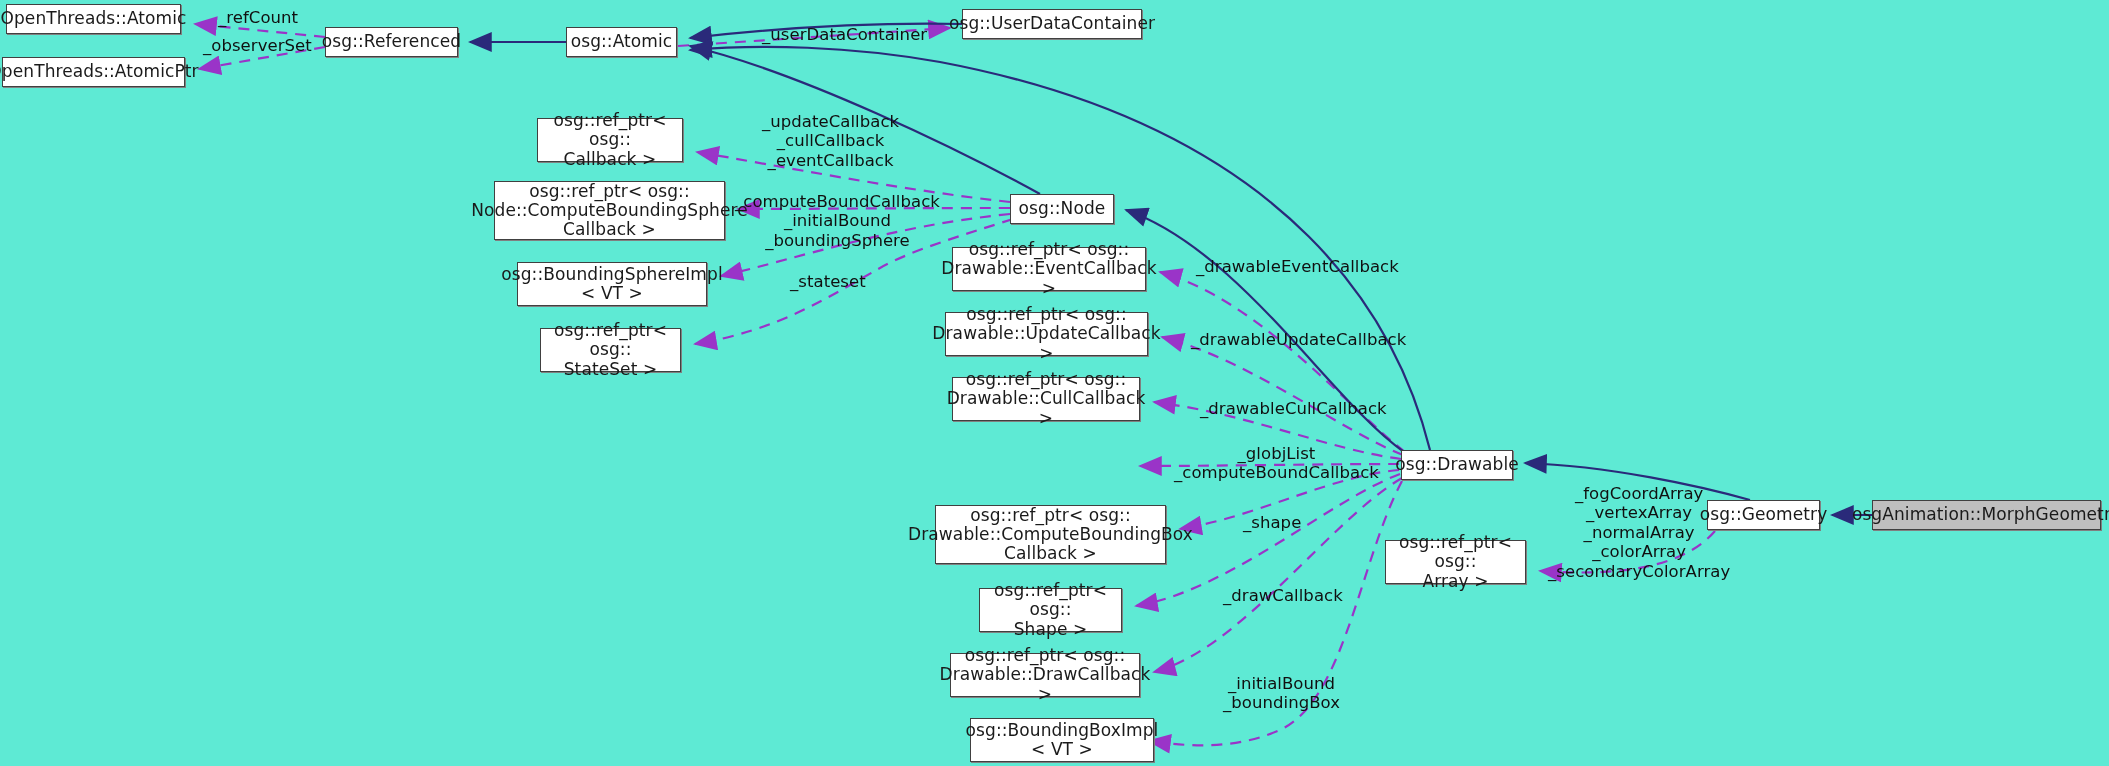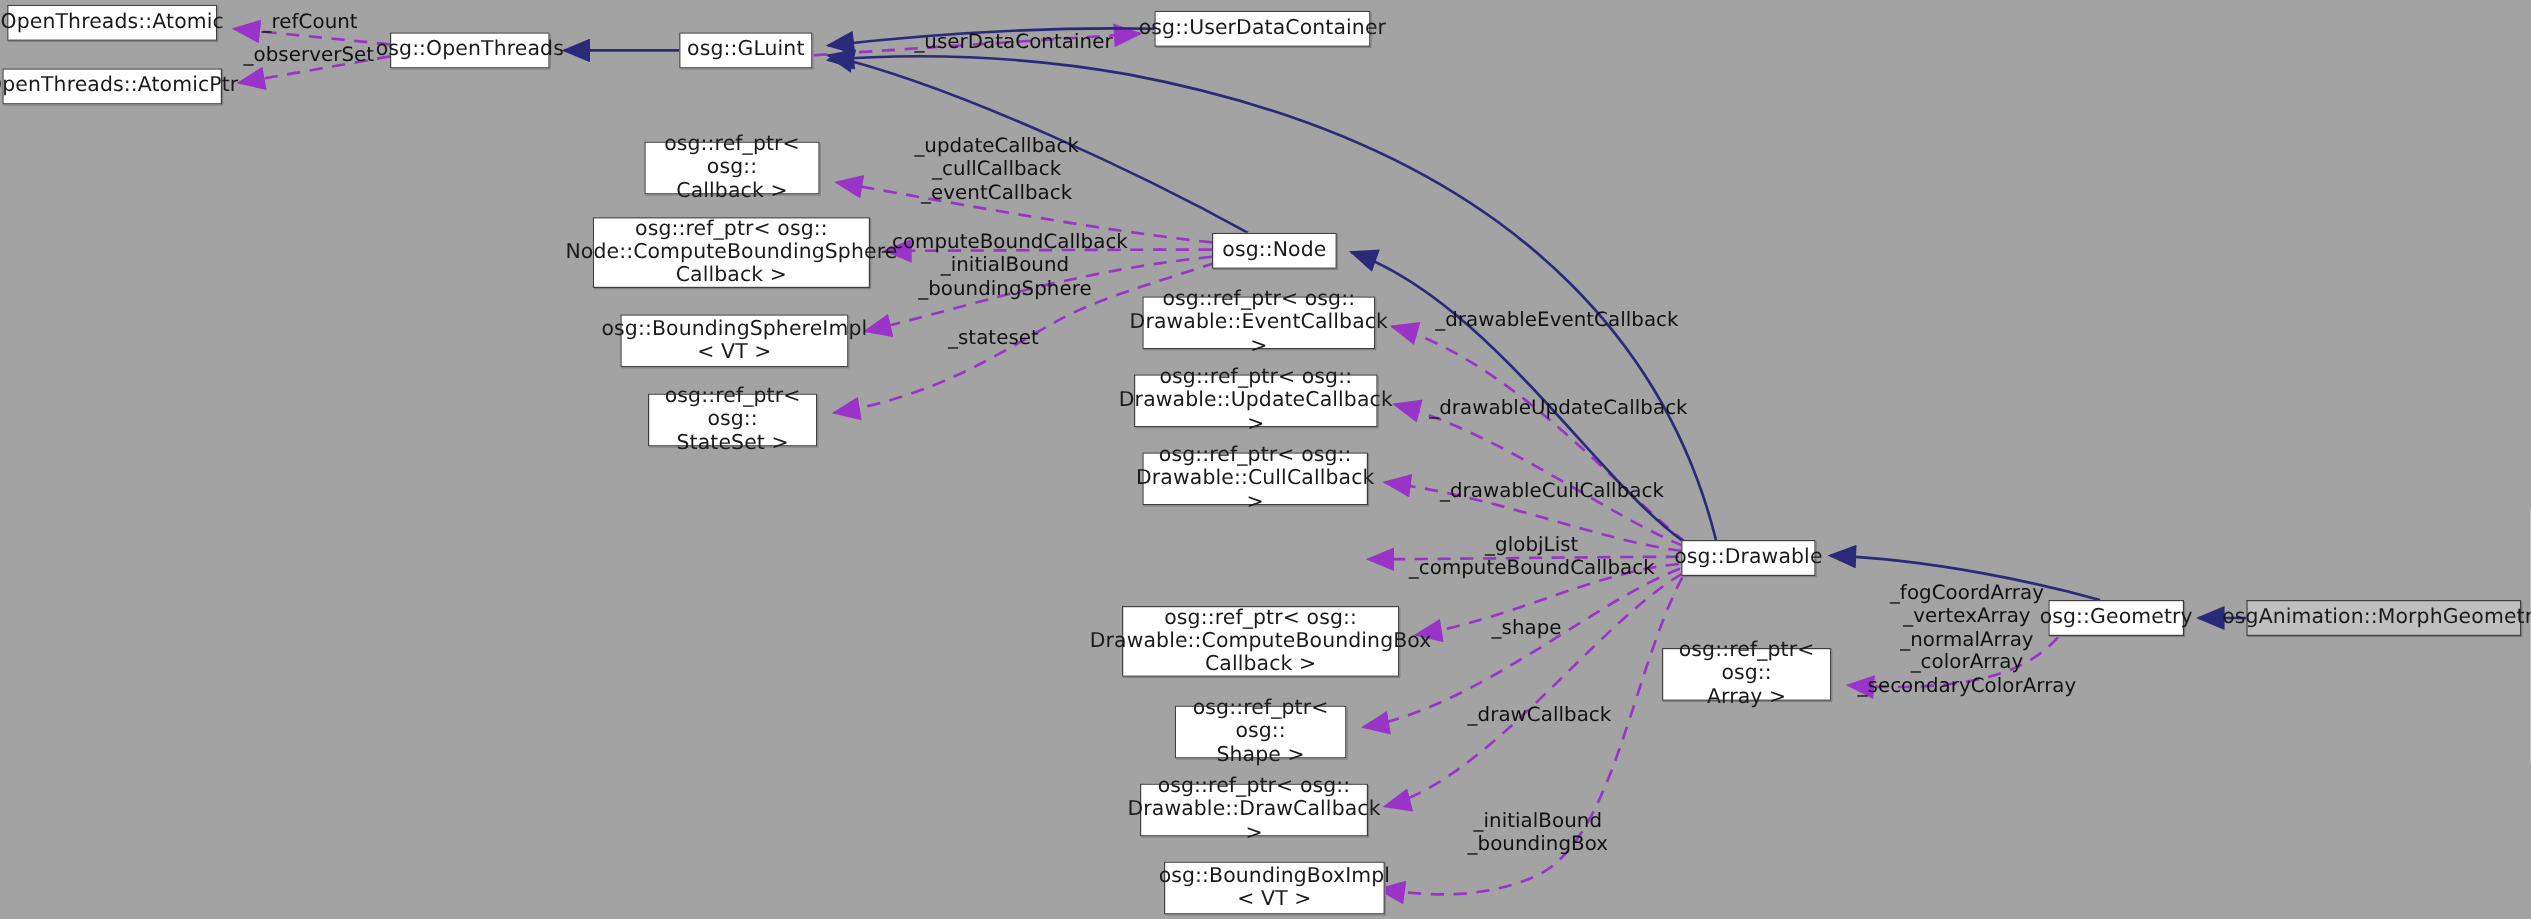--- a/index.html
+++ b/index.html
@@ -5,21 +5,21 @@
 <style>
   html, body {
     margin: 0;
     padding: 0;
     background: #ffffff;
   }
   #diagram {
     position: relative;
     width: 2109px;
     height: 766px;
-    background: #a3a3a3;
+    background: #5eead4;
     font-family: "DejaVu Sans", "Liberation Sans", sans-serif;
     overflow: hidden;
   }
   #edge-layer {
     position: absolute;
     left: 0;
     top: 0;
     width: 2109px;
     height: 766px;
     pointer-events: none;
@@ -118,22 +118,22 @@
       <path d="M 1404 452 C 1330 400 1240 250 1126 210"></path>
 
       <path d="M 1750 500 C 1700 486 1610 466 1525 463"></path>
 
       <path d="M 1872 515 L 1832 515"></path>
     </g>
   </svg>
 
   <div class="node" style="left: 6px; top: 4px; width: 175px; height: 30px;">OpenThreads::Atomic</div>
   <div class="node" style="left: 2px; top: 57px; width: 183px; height: 30px;">OpenThreads::AtomicPtr</div>
-  <div class="node" style="left: 325px; top: 27px; width: 133px; height: 30px;">osg::OpenThreads</div>
-  <div class="node" style="left: 566px; top: 27px; width: 111px; height: 30px;">osg::GLuint</div>
+  <div class="node" style="left: 325px; top: 27px; width: 133px; height: 30px;">osg::Referenced</div>
+  <div class="node" style="left: 566px; top: 27px; width: 111px; height: 30px;">osg::Atomic</div>
   <div class="node" style="left: 962px; top: 9px; width: 180px; height: 30px;">osg::UserDataContainer</div>
   <div class="node" style="left: 537px; top: 118px; width: 146px; height: 44px;">osg::ref_ptr&lt; osg::
 Callback &gt;</div>
   <div class="node" style="left: 494px; top: 181px; width: 231px; height: 59px;">osg::ref_ptr&lt; osg::
 Node::ComputeBoundingSphere
 Callback &gt;</div>
   <div class="node" style="left: 517px; top: 262px; width: 190px; height: 44px;">osg::BoundingSphereImpl
 &lt; VT &gt;</div>
   <div class="node" style="left: 540px; top: 328px; width: 141px; height: 44px;">osg::ref_ptr&lt; osg::
 StateSet &gt;</div>

